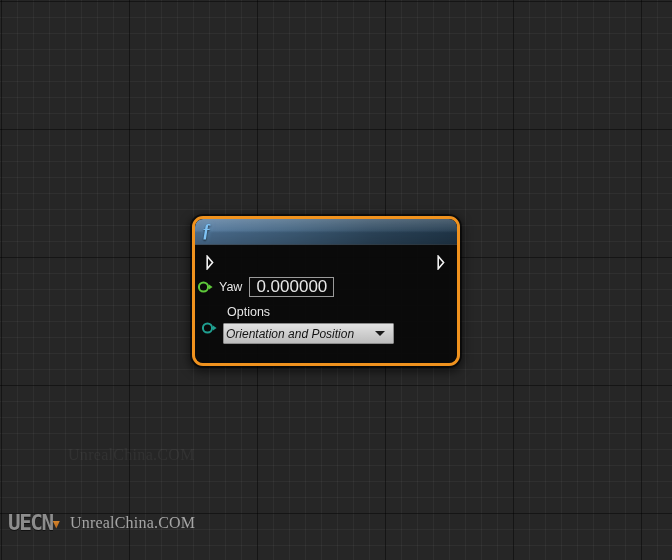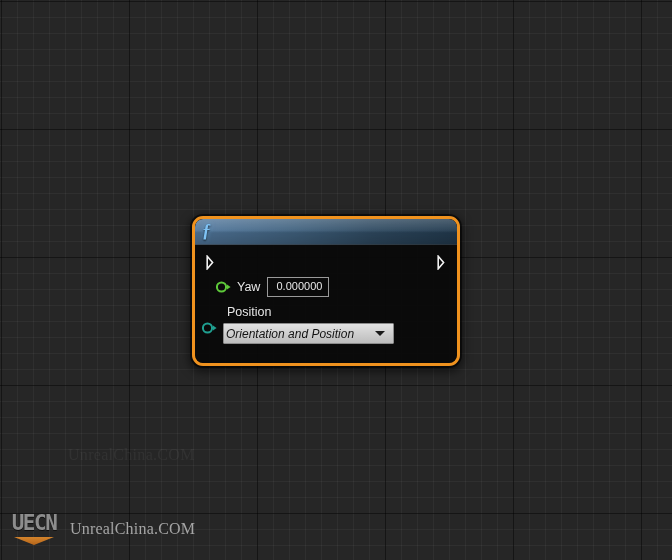--- a/index.html
+++ b/index.html
@@ -52,21 +52,21 @@
     position: absolute;
     left: 8px;
     top: 512px;
     display: flex;
     align-items: center;
     gap: 10px;
     user-select: none;
   }
   #brand-logo-mark {
     display: flex;
-    flex-direction: column;
+    flex-direction: row;
     align-items: center;
     width: 52px;
   }
   #brand-logo-mark .mark-text {
     font-family: "DejaVu Sans Mono", monospace;
     font-weight: bold;
     font-size: 21px;
     letter-spacing: -1.5px;
     color: #8d8d8d;
     line-height: 22px;
@@ -177,21 +177,21 @@
     width: 11px;
     height: 15px;
     position: relative;
   }
   .exec-pin svg { display: block; }
 
   
   .pin-row {
     display: flex;
     align-items: center;
-    padding-left: 20px;
+    padding-left: 2px;
     min-height: 24px;
   }
   .data-pin {
     width: 18px;
     height: 14px;
     flex: 0 0 18px;
     display: flex;
     align-items: center;
   }
   .data-pin svg { display: block; }
@@ -206,24 +206,24 @@
   }
 
   
   #yaw-value-input {
     display: inline-block;
     min-width: 48px;
     padding: 1px 6px 2px 6px;
     background: #0a0a0a;
     border: 1px solid #9a9a9a;
     color: #e8e8e8;
-    font-size: 11px;
+    font-size: 17px;
     font-family: "Liberation Sans", sans-serif;
     line-height: 15px;
-    text-align: right;
+    text-align: center;
     cursor: text;
   }
 
   
   #options-block {
     display: flex;
     align-items: flex-start;
     padding-left: 6px;
     margin-top: 6px;
   }
@@ -323,21 +323,21 @@
         <div id="options-block">
           <span id="options-pin-col">
             <span class="data-pin">
               <svg width="18" height="14" viewBox="0 0 18 14">
                 <circle cx="6.5" cy="7" r="4.6" fill="none" stroke="#1f9f90" stroke-width="2"></circle>
                 <path d="M12 4.4 L15.6 7 L12 9.6 Z" fill="#1f9f90"></path>
               </svg>
             </span>
           </span>
           <span id="options-right-col">
-            <span id="options-label">Position</span>
+            <span id="options-label">Options</span>
             <span id="options-dropdown">
               <span id="options-dropdown-value">Orientation and Position</span>
               <span id="options-dropdown-arrow">
                   <span class="caret"></span>
                 </span>
             </span>
           </span>
         </div>
 
       </div>

